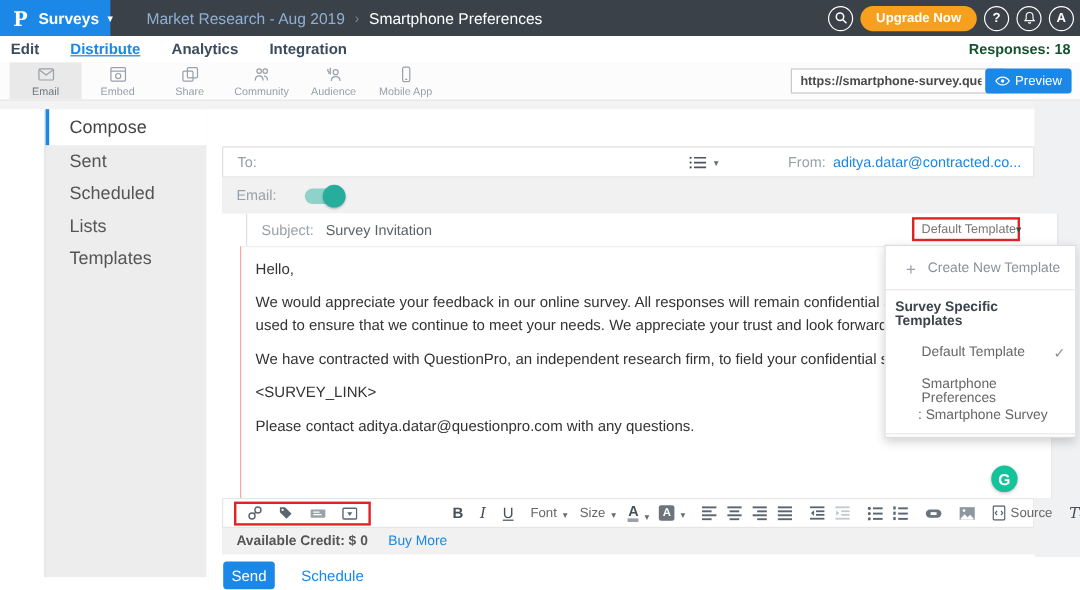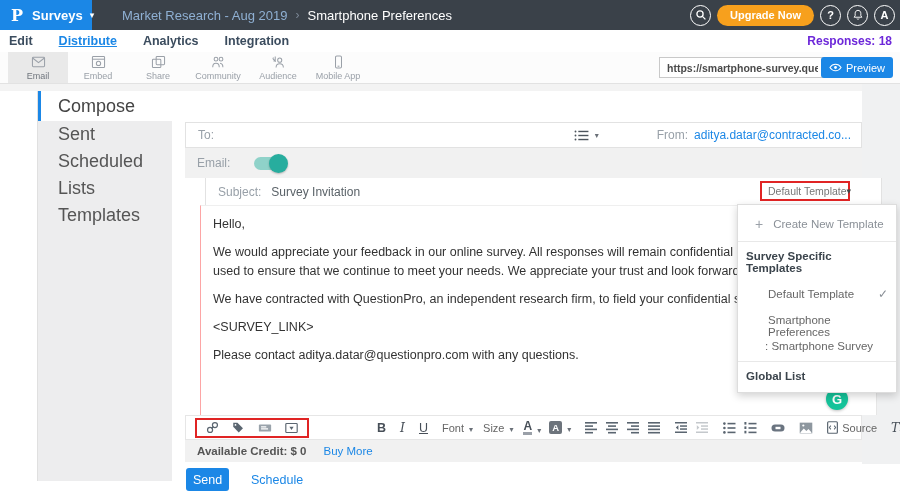--- a/index.html
+++ b/index.html
@@ -18,40 +18,40 @@
   .crumb-sep { color:#7c8896; font-size:12px; }
   .crumb-current { color:#fff; }
   .tb-right { position:absolute; right:5px; top:0; height:30px; display:flex; align-items:center; gap:6px; }
   .circle-btn { width:21px; height:21px; border:1.4px solid #fff; border-radius:50%; display:flex; align-items:center; justify-content:center; color:#fff; font-size:11px; font-weight:bold; cursor:pointer; background:transparent; }
   .upgrade-btn { height:21px; padding:0 13px; border-radius:11px; background:#f7a01d; color:#fff; font-size:11px; font-weight:bold; display:flex; align-items:center; cursor:pointer; }
 
   
   .navbar { position:absolute; left:0; top:30px; width:900px; height:22px; background:#fff; display:flex; align-items:center; gap:26px; padding-left:9px; }
   .nav-item { font-size:12.5px; font-weight:bold; color:#3b4c5e; cursor:pointer; }
   .nav-item.active { color:#1b87e6; text-decoration:underline; }
-  .responses { position:absolute; right:8px; top:4px; font-size:12px; font-weight:bold; color:#6d28d9; }
+  .responses { position:absolute; right:8px; top:4px; font-size:12px; font-weight:bold; color:#14532d; }
 
   
   .channelbar { position:absolute; left:0; top:52px; width:900px; height:32px; background:#fcfcfc; border-bottom:1px solid #e2e2e2; display:flex; align-items:stretch; padding-left:8px; }
   .chan-tab { width:60px; display:flex; flex-direction:column; align-items:center; justify-content:center; gap:2px; cursor:pointer; }
   .chan-tab.active { background:#e9e9e9; }
   .chan-label { font-size:9px; color:#9aa0a8; }
   .chan-tab.active .chan-label { color:#707archives; color:#70767e; }
   .chan-ic { stroke:#9aa0a8; fill:none; stroke-width:1.1; }
   .urlbox { position:absolute; right:63px; top:5px; width:178px; height:21px; border:1px solid #c9c9c9; background:#fff; display:flex; align-items:center; padding:0 5px 0 7px; }
   .urltext { font-size:10.5px; font-weight:bold; color:#4a4a4a; white-space:nowrap; overflow:hidden; flex:1; }
   .pencil { color:#666; font-size:11px; margin-left:4px; cursor:pointer; }
   .preview-btn { position:absolute; right:7px; top:5px; height:21px; padding:0 8px; background:#1b87e6; border-radius:3px; color:#fff; font-size:11px; display:flex; align-items:center; gap:4px; cursor:pointer; }
 
   
   .gray-strip { position:absolute; left:0; top:84px; width:900px; height:7px; background:#f3f3f3; }
   .right-margin { position:absolute; left:862px; top:84px; width:38px; height:380px; background:#f0f1f2; }
 
   .sidebar { position:absolute; left:37px; top:91px; width:135px; height:390px; background:#ededee; border-left:1px solid #e0e0e0; }
-  .side-item { height:27px; display:flex; align-items:center; padding-left:20px; font-size:18px; color:#555; cursor:pointer; }
+  .side-item { height:27px; display:flex; align-items:center; padding-left:20px; font-size:15px; color:#555; cursor:pointer; }
   .side-item.active { height:30px; background:#fff; border-left:3px solid #1b87e6; padding-left:17px; color:#444; }
 
   
   .to-row { position:absolute; left:185px; top:122px; width:677px; height:26px; background:#fff; border:1px solid #e2e2e2; display:flex; align-items:center; padding:0 10px 0 12px; }
   .lbl { font-size:12px; color:#98a0a8; }
   .to-icons { margin-left:auto; display:flex; align-items:center; gap:6px; margin-right:58px; }
   .caret-g { color:#6a7078; font-size:8px; cursor:pointer; }
   .from-wrap { display:flex; align-items:center; gap:6px; }
   .from-val { font-size:12px; color:#1b87e6; cursor:pointer; white-space:nowrap; }
 
@@ -446,14 +446,13 @@
   </div>
   <div class="menu-div"></div>
   <div class="menu-section">Survey Specific Templates</div>
   <div class="menu-opt">
     <span>Default Template</span>
     <span class="menu-check">✓</span>
   </div>
   <div class="menu-opt2">Smartphone Preferences</div>
   <div class="menu-opt2b">: Smartphone Survey</div>
   <div class="menu-div"></div>
-  <div class="menu-global">Global List</div>
 </div>
 
 </body></html>

